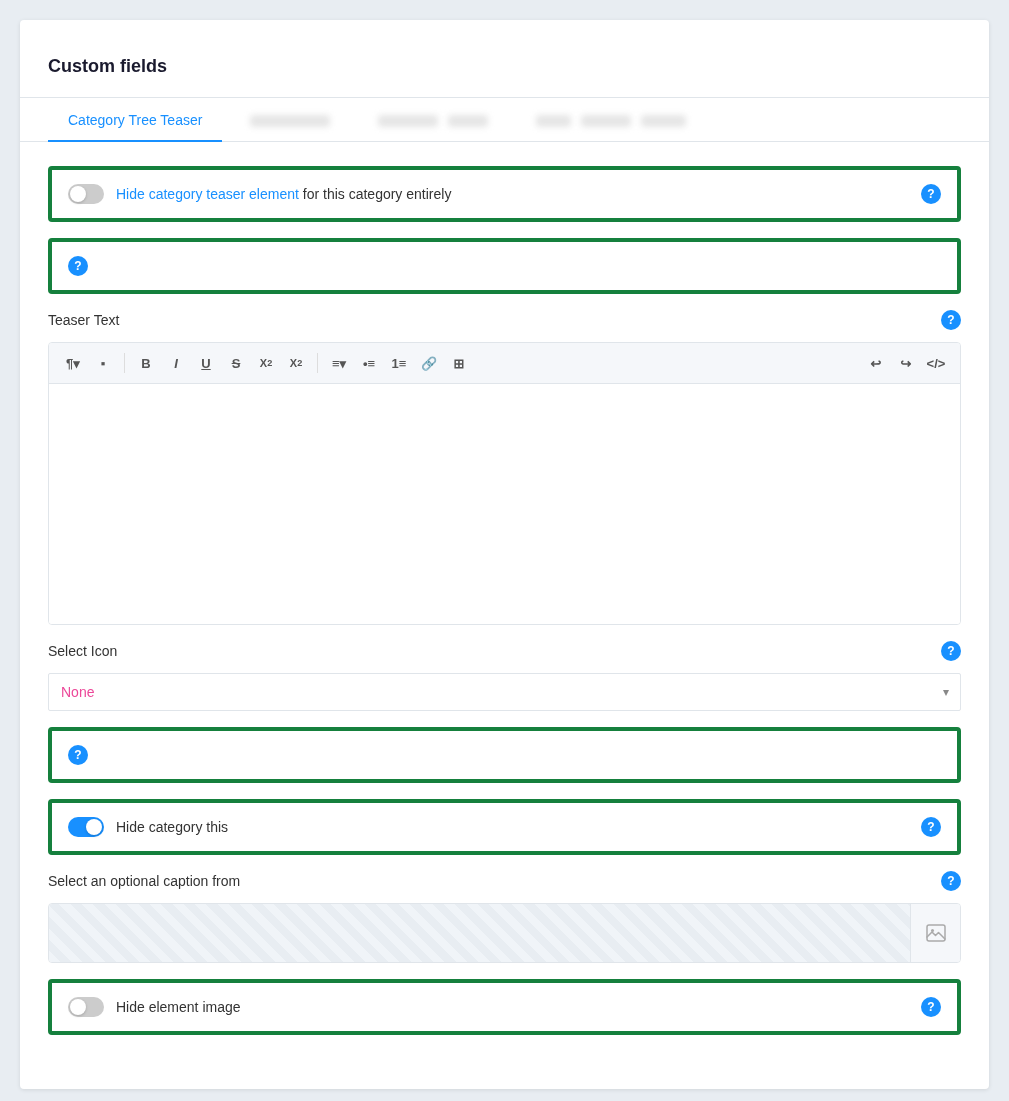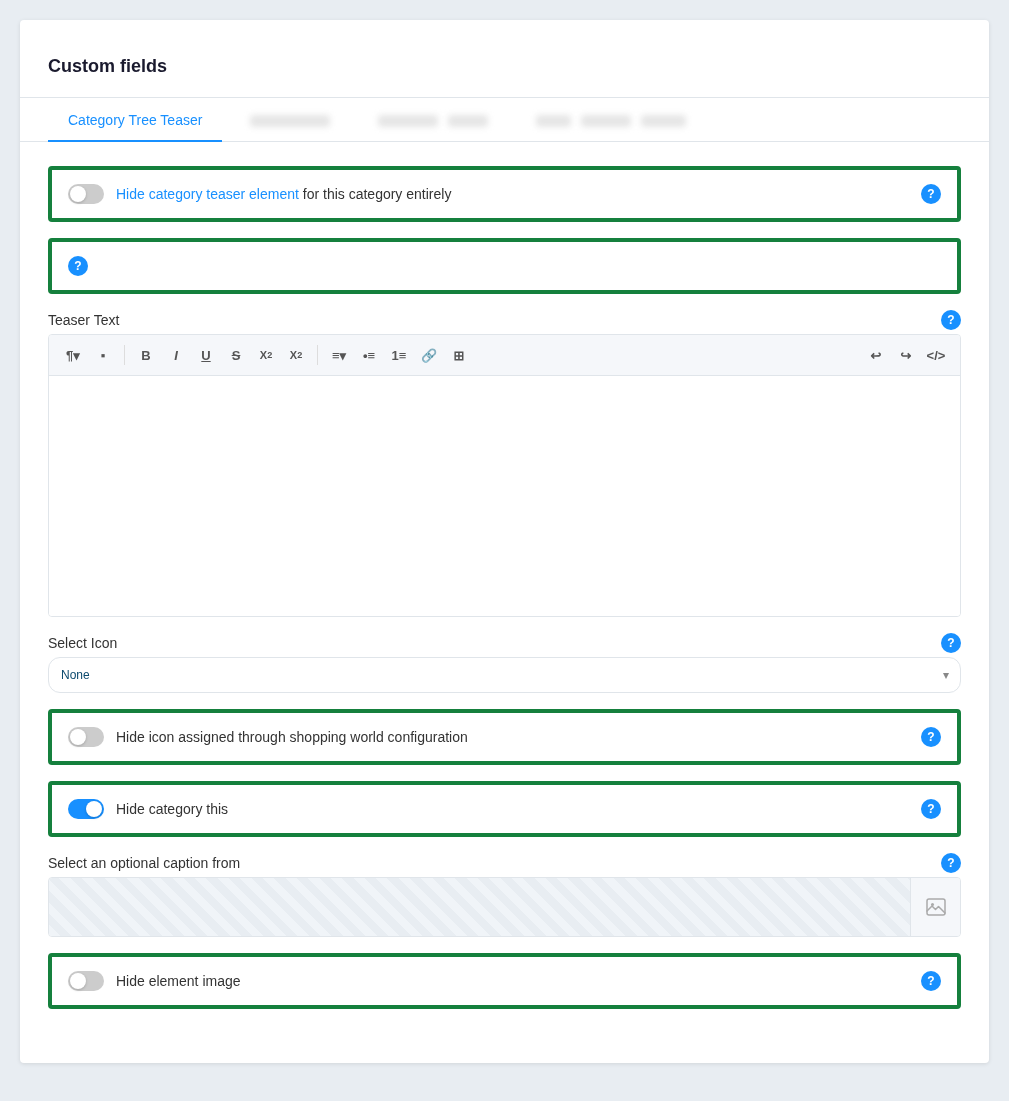--- a/index.html
+++ b/index.html
@@ -125,21 +125,21 @@
       font-weight: bold;
       display: flex;
       align-items: center;
       justify-content: center;
       cursor: pointer;
       flex-shrink: 0;
     }
     .field-section {
       display: flex;
       flex-direction: column;
-      gap: 4px;
+      gap: 12px;
     }
     .field-label-row {
       display: flex;
       align-items: center;
       justify-content: space-between;
     }
     .field-label {
       font-size: 14px;
       font-weight: 500;
       color: #333;
@@ -195,24 +195,24 @@
       font-size: 13px;
       color: #888;
       border-top: 1px solid #e0e5ea;
     }
     .select-wrapper {
       position: relative;
     }
     .select-field {
       width: 100%;
       border: 1px solid #e0e5ea;
-      border-radius: 12px;
+      border-radius: 2px;
       padding: 10px 36px 10px 12px;
-      font-size: 12px;
-      color: #0c4a6e;
+      font-size: 14px;
+      color: #ec4899;
       background: #fff;
       appearance: none;
       cursor: pointer;
     }
     .select-arrow {
       position: absolute;
       right: 12px;
       top: 50%;
       transform: translateY(-50%);
       pointer-events: none;
@@ -343,24 +343,20 @@
       </div>
       <div class="select-wrapper">
         <select class="select-field">
           <option>None</option>
         </select>
         <span class="select-arrow">▾</span>
       </div>
     </div>
 
     <div class="toggle-row">
-      <div class="toggle-left">
-        <div class="toggle-switch"></div>
-        <span class="toggle-label">Hide icon assigned through shopping world configuration</span>
-      </div>
       <div class="help-icon">?</div>
     </div>
 
     <div class="toggle-row">
       <div class="toggle-left">
         <div class="toggle-switch on"></div>
         <span class="toggle-label">Hide category this</span>
       </div>
       <div class="help-icon">?</div>
     </div>

